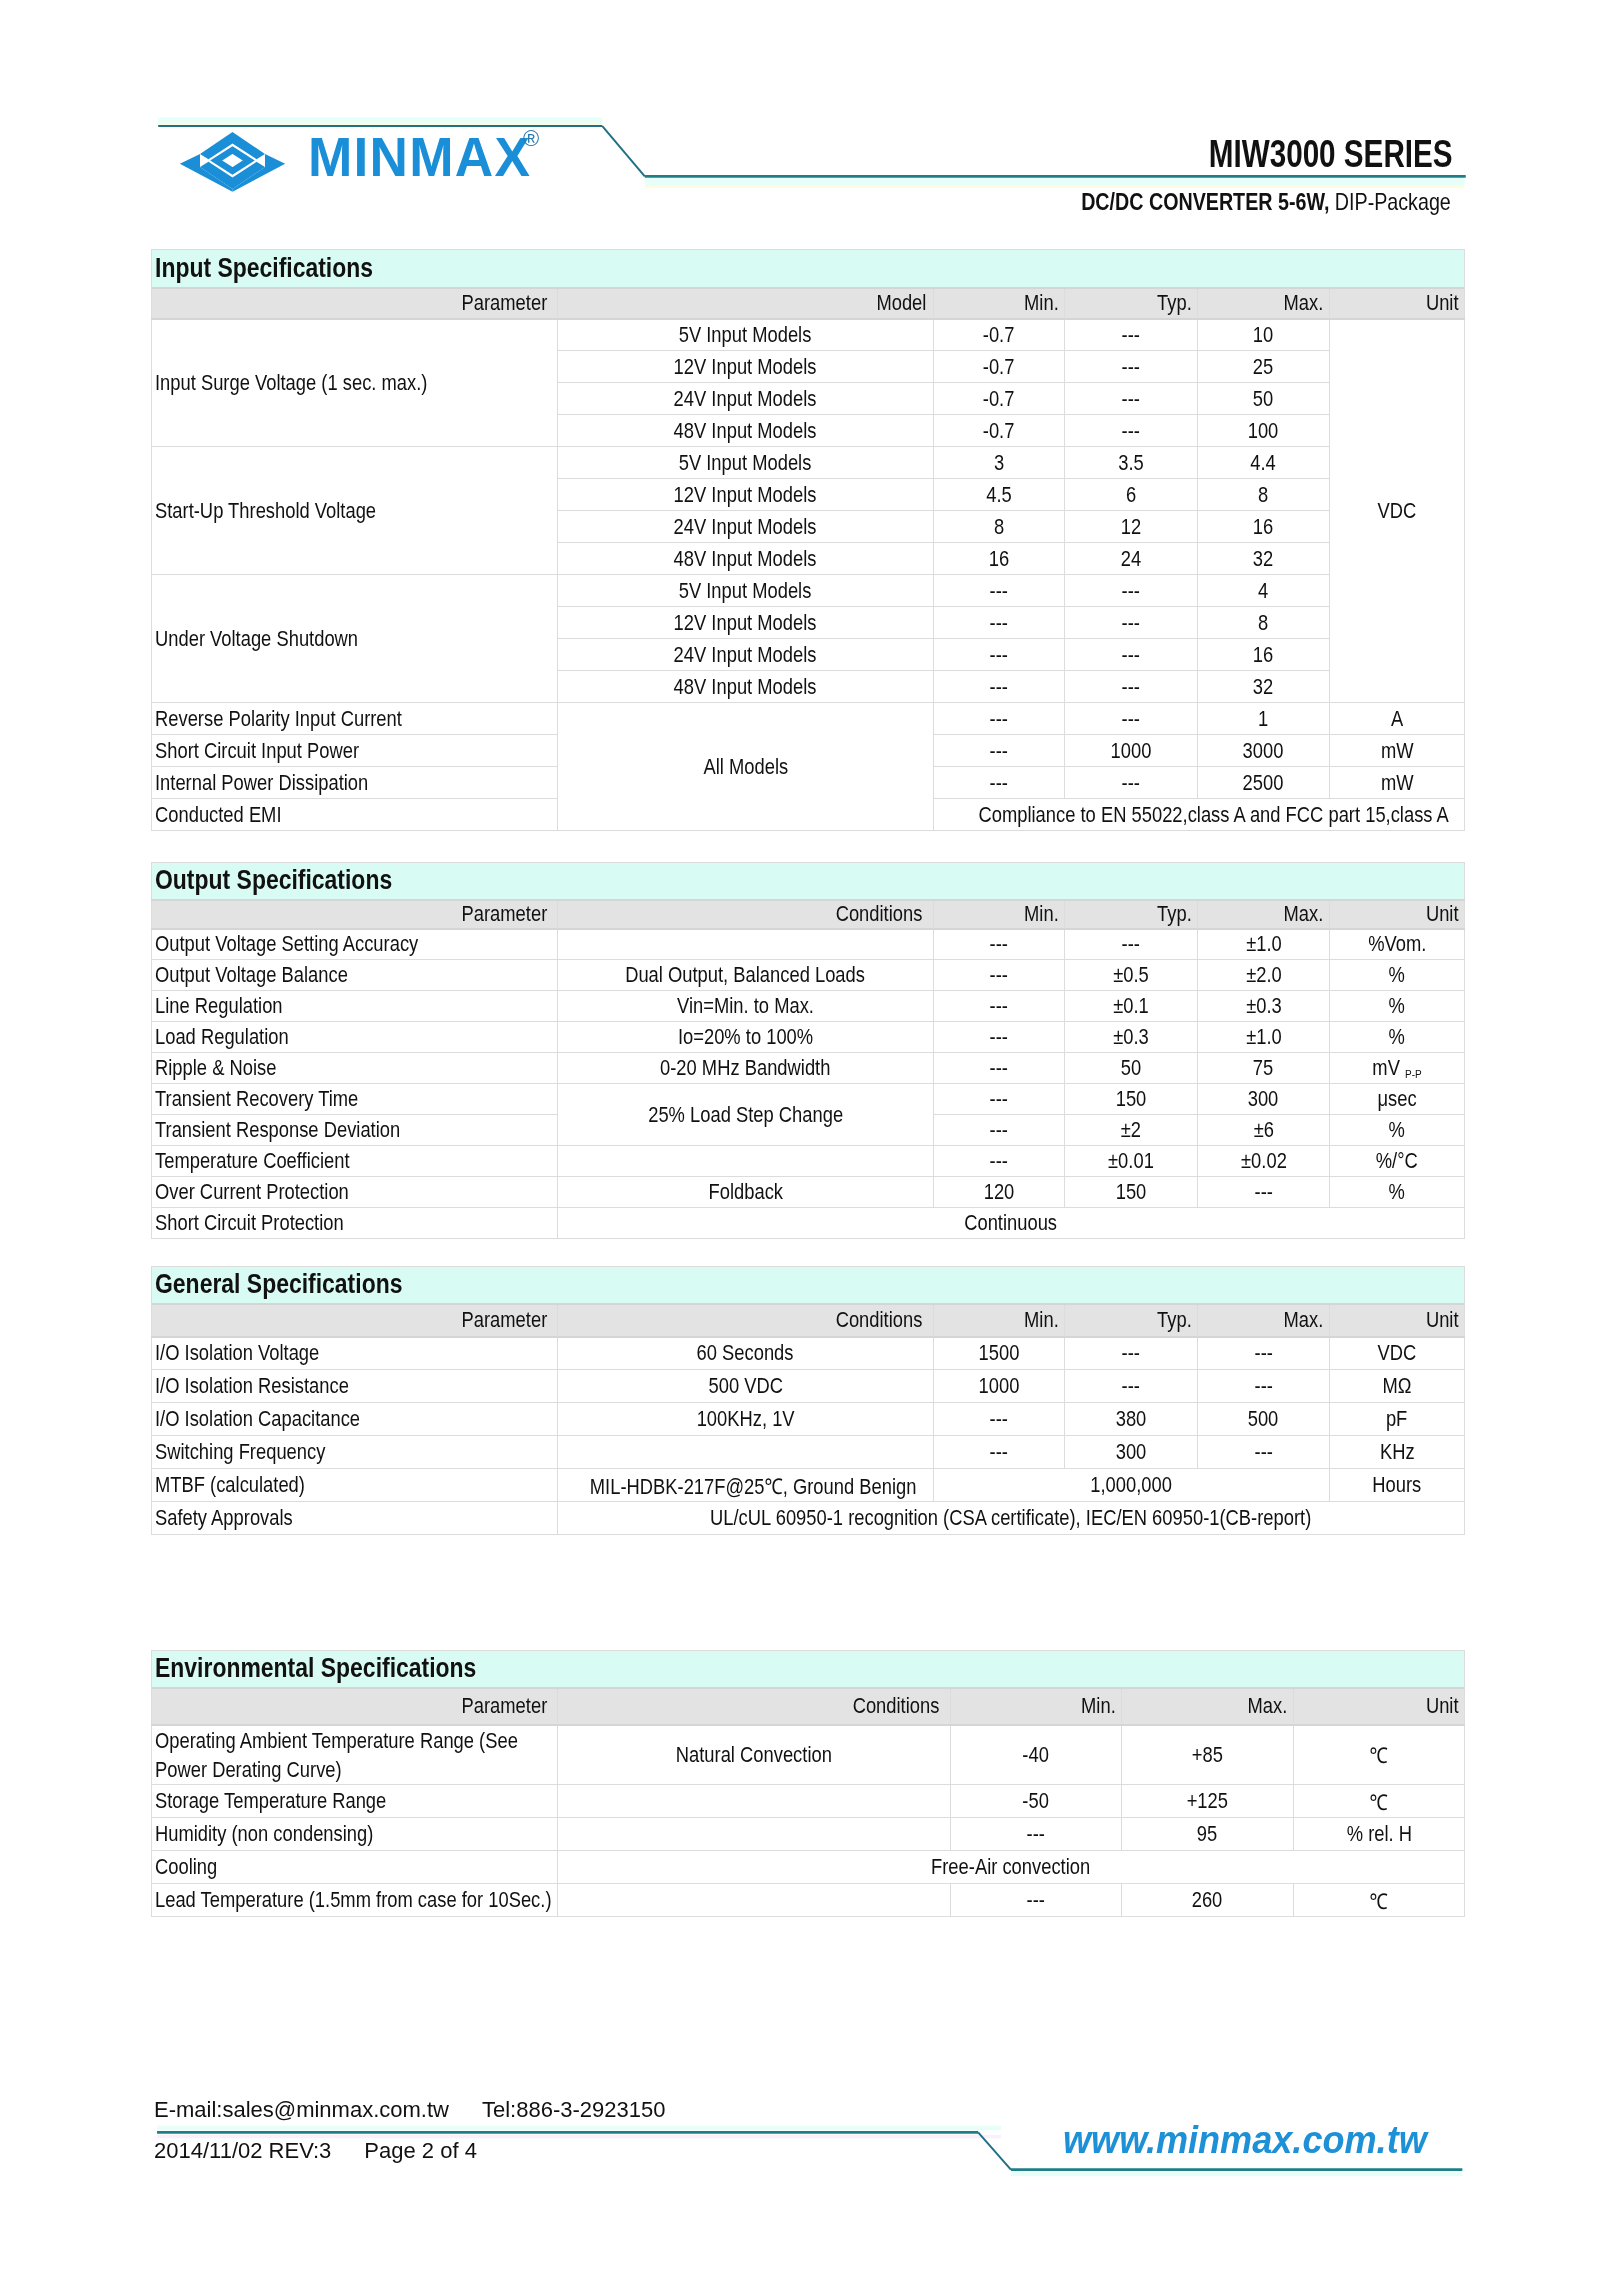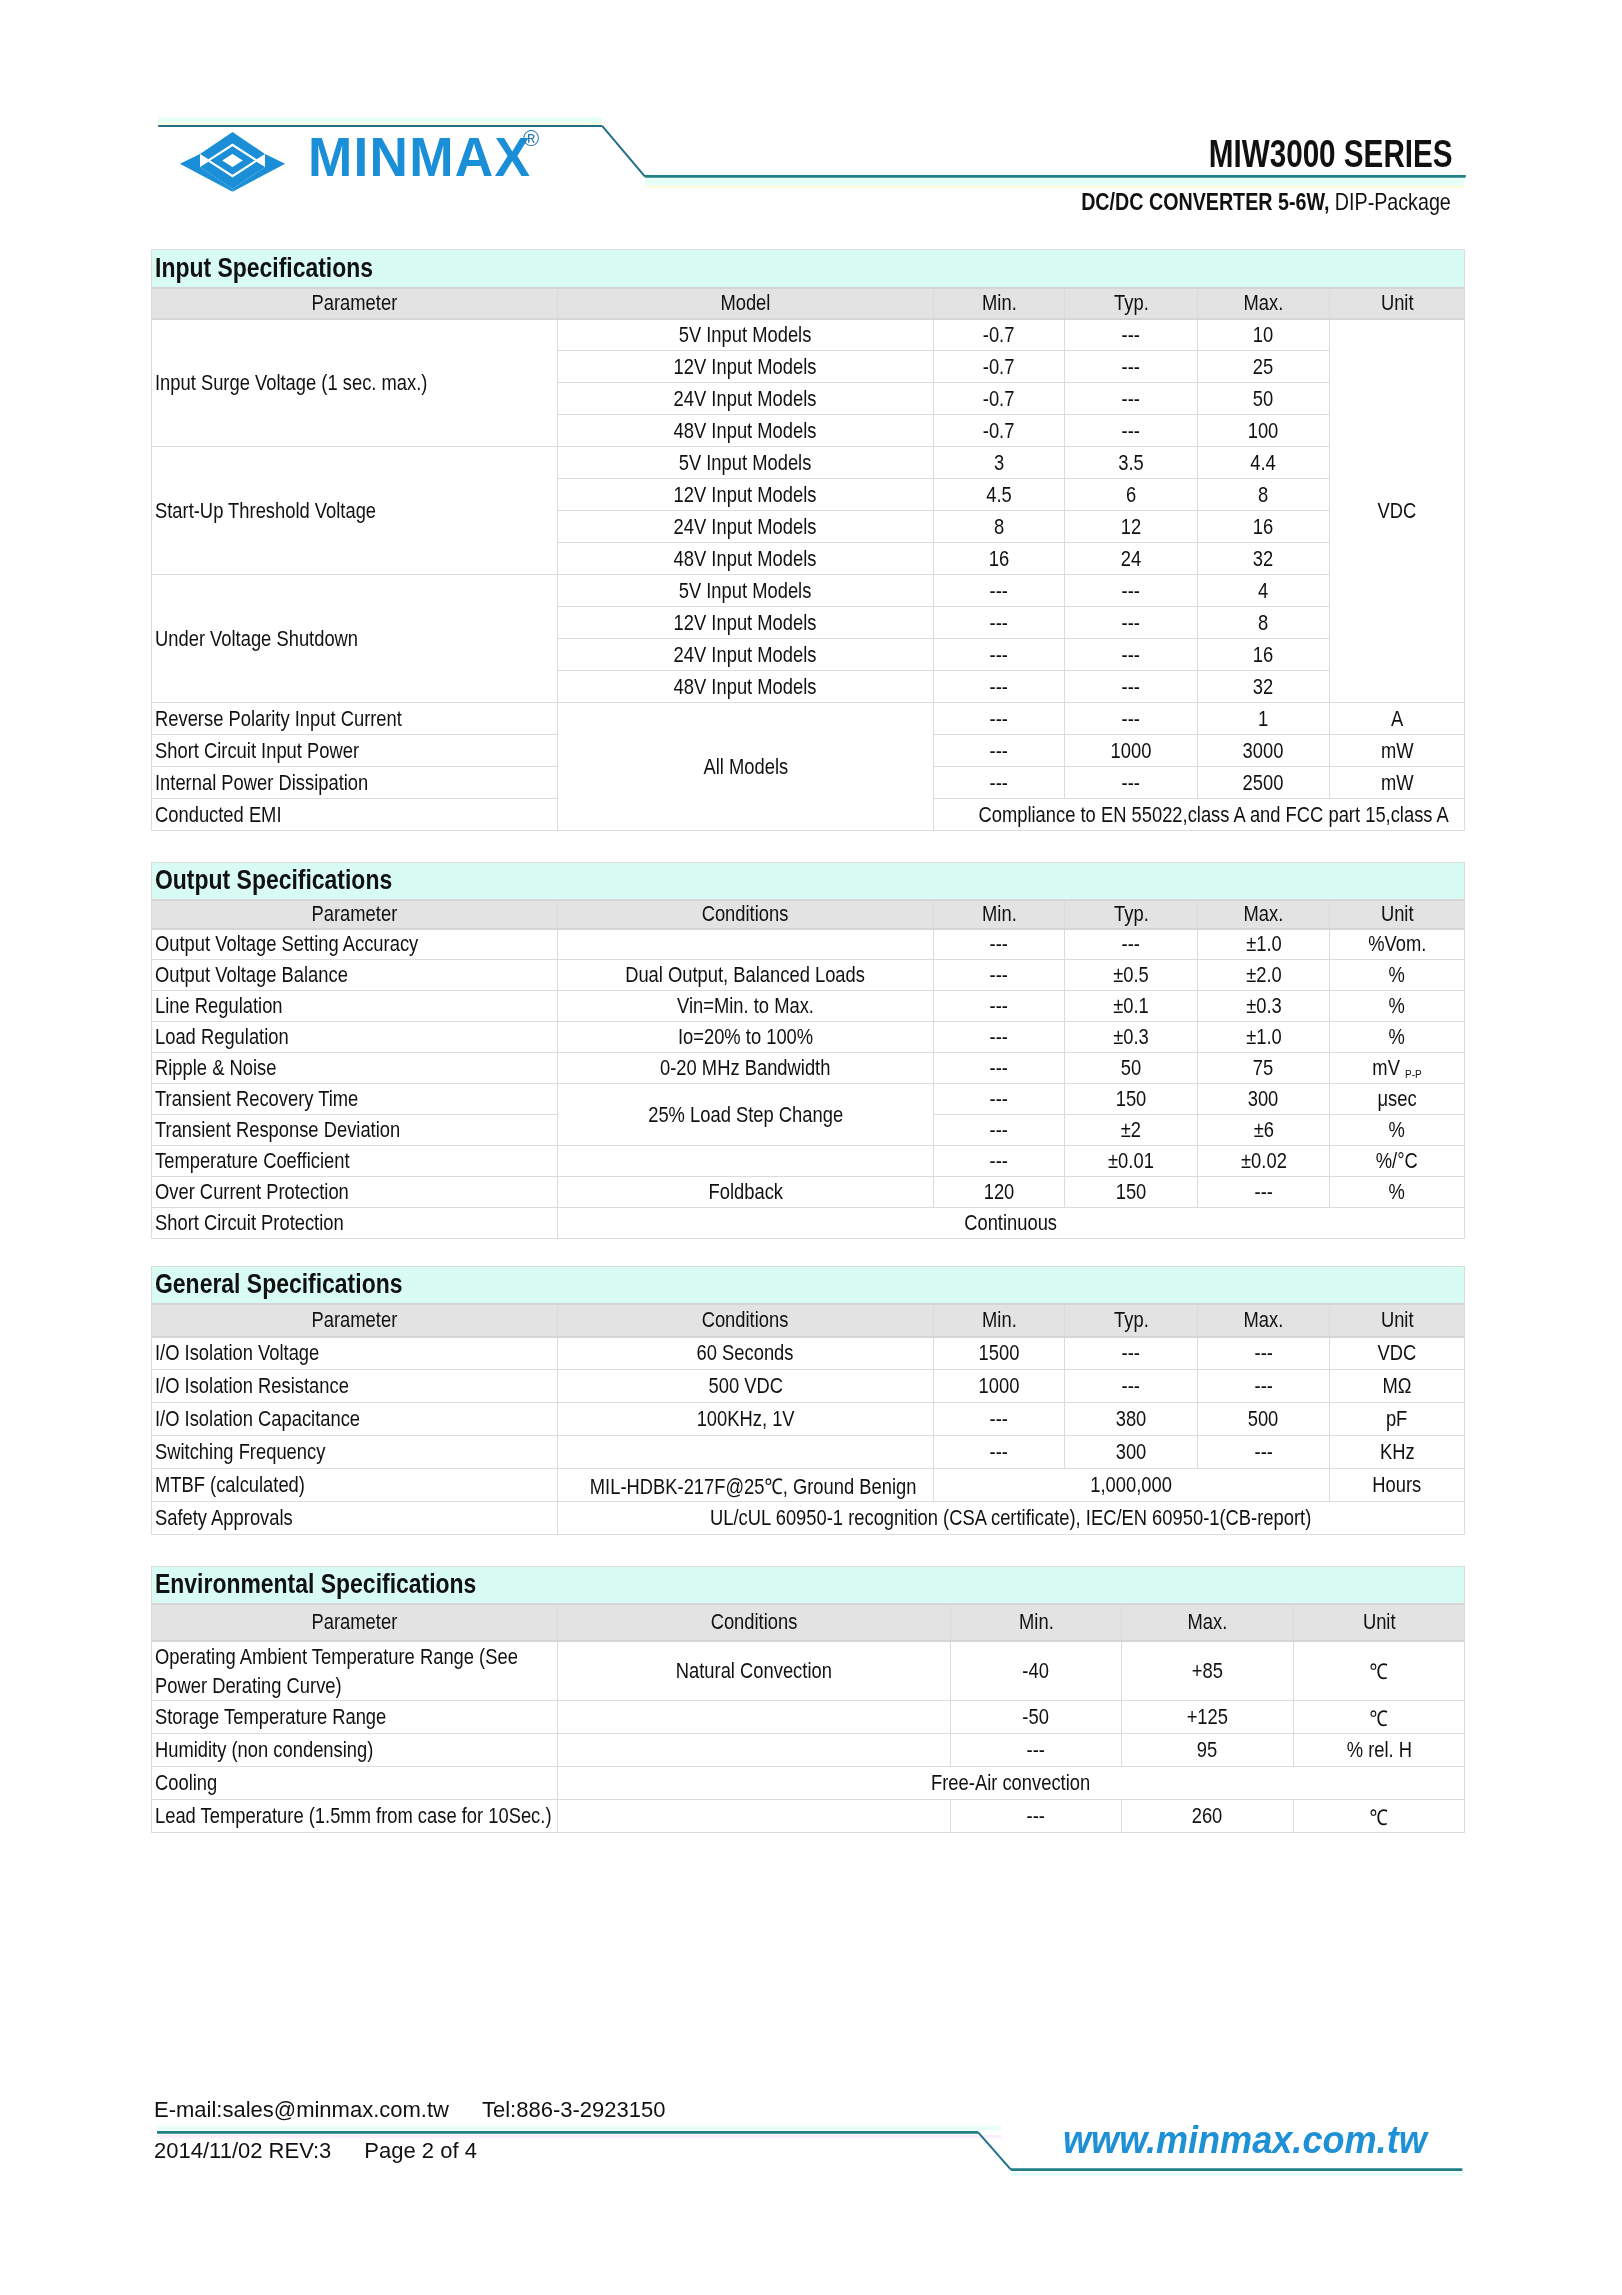--- a/index.html
+++ b/index.html
@@ -16,21 +16,21 @@
   #subtitle b { font-weight:bold; }
 
   
   table.spec { position:absolute; left:151px; width:1313px; border-collapse:collapse;
                table-layout:fixed; font-size:21.6px; }
   table.spec td, table.spec th { border:1.3px solid #dcdcdc; padding:0 2.6px; overflow:hidden;
                white-space:nowrap; font-weight:normal; }
   table.spec .sec-title { background:#d8fbf3; font-weight:bold; font-size:27px; text-align:left;
                padding:0 2.6px; border-bottom:2.6px solid #d5d5d5; }
   table.spec .sec-title span { display:inline-block; transform:scaleX(0.85); transform-origin:left; }
-  table.spec th.hdr { background:#e3e3e3; text-align:center; border-bottom:2.6px solid #d5d5d5; }
+  table.spec th.hdr { background:#e3e3e3; text-align:right; border-bottom:2.6px solid #d5d5d5; }
   table.spec td.l { text-align:left; }
   table.spec td.c { text-align:center; }
   .sq { display:inline-block; transform:scaleX(0.85); }
   .sql { display:inline-block; transform:scaleX(0.85); transform-origin:left; }
   sub.pp { font-size:11.8px; vertical-align:-2.6px; }
 
   
   #foot-contact { left:154px; top:2097px; font-size:22px; white-space:nowrap; }
   #foot-rev { left:154px; top:2138px; font-size:22px; white-space:nowrap; }
   #foot-url { left:1063px; top:2119px; font-size:38px; font-weight:bold; font-style:italic;
@@ -350,21 +350,21 @@
     <td colspan="3" class="c"><span class="sq">1,000,000</span></td>
     <td class="c"><span class="sq">Hours</span></td>
   </tr>
   <tr style="height:33px">
     <td class="l"><span class="sql">Safety Approvals</span></td>
     <td colspan="5" class="c"><span class="sq">UL/cUL 60950-1 recognition (CSA certificate), IEC/EN 60950-1(CB-report)</span></td>
   </tr>
 </tbody>
   </table>
 
-<table class="spec" style="top:1566px;">
+<table class="spec" style="top:1650px;">
   <colgroup>
       <col style="width:406px">
       <col style="width:393px">
       <col style="width:171px">
       <col style="width:172px">
       <col style="width:171px">
     </colgroup>
   <tbody>
       <tr style="height:37px">
         <td colspan="5" class="sec-title"><span>Environmental Specifications</span></td>

